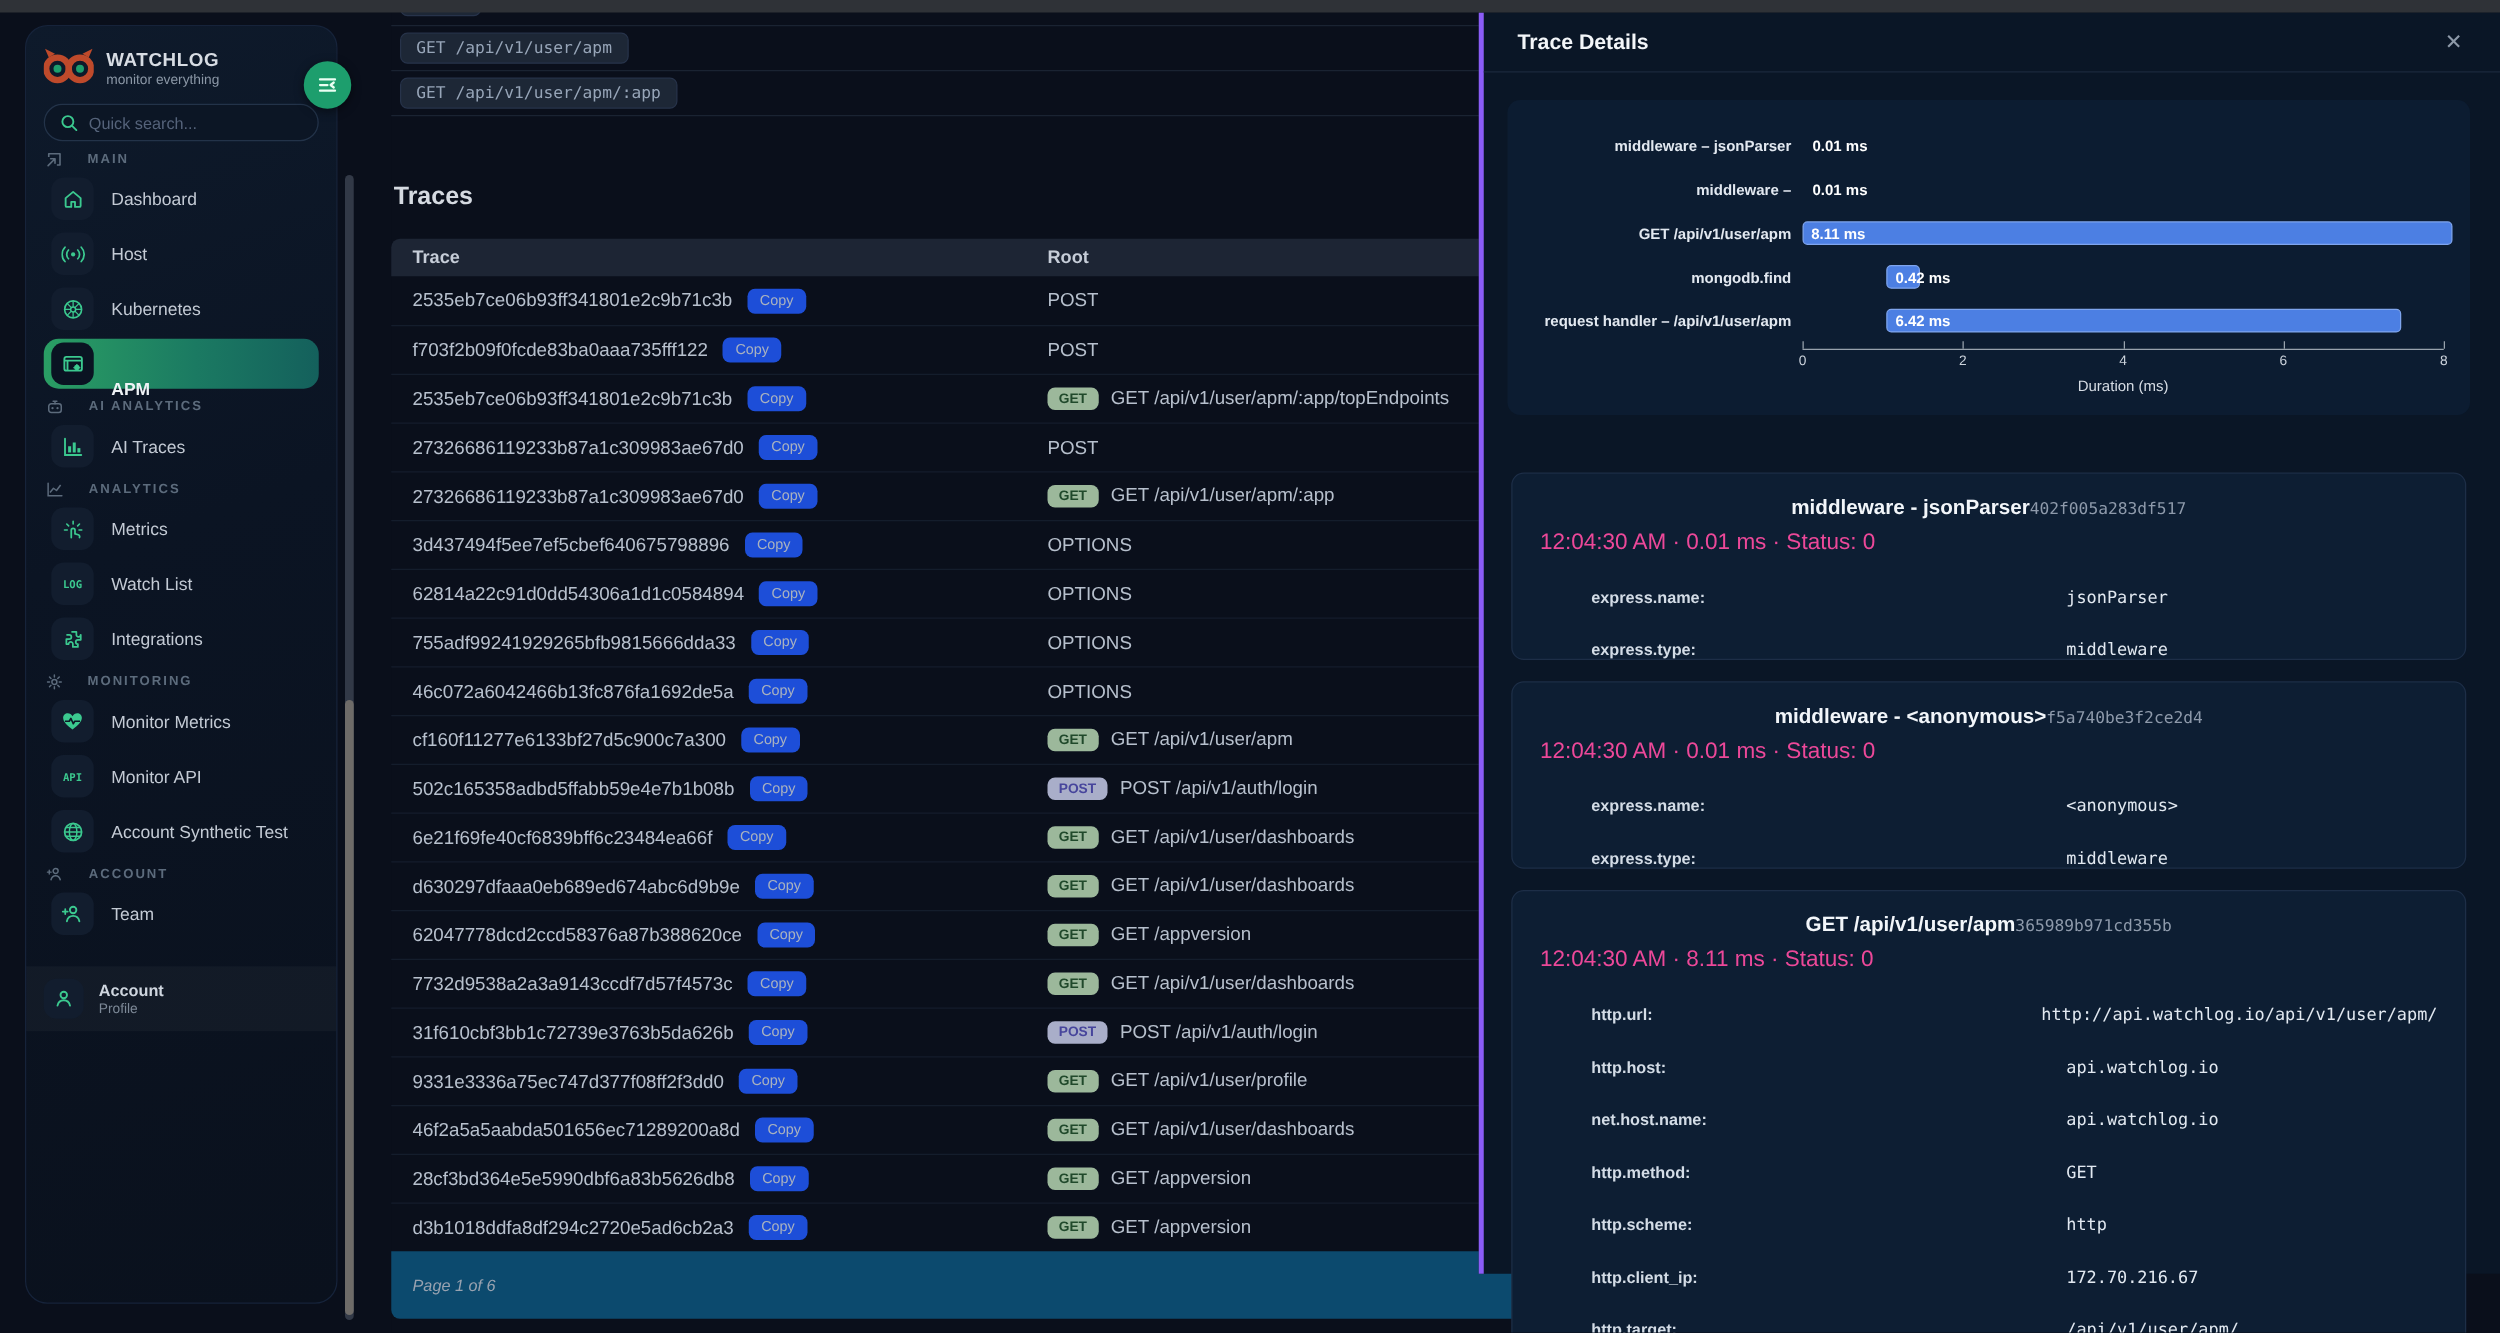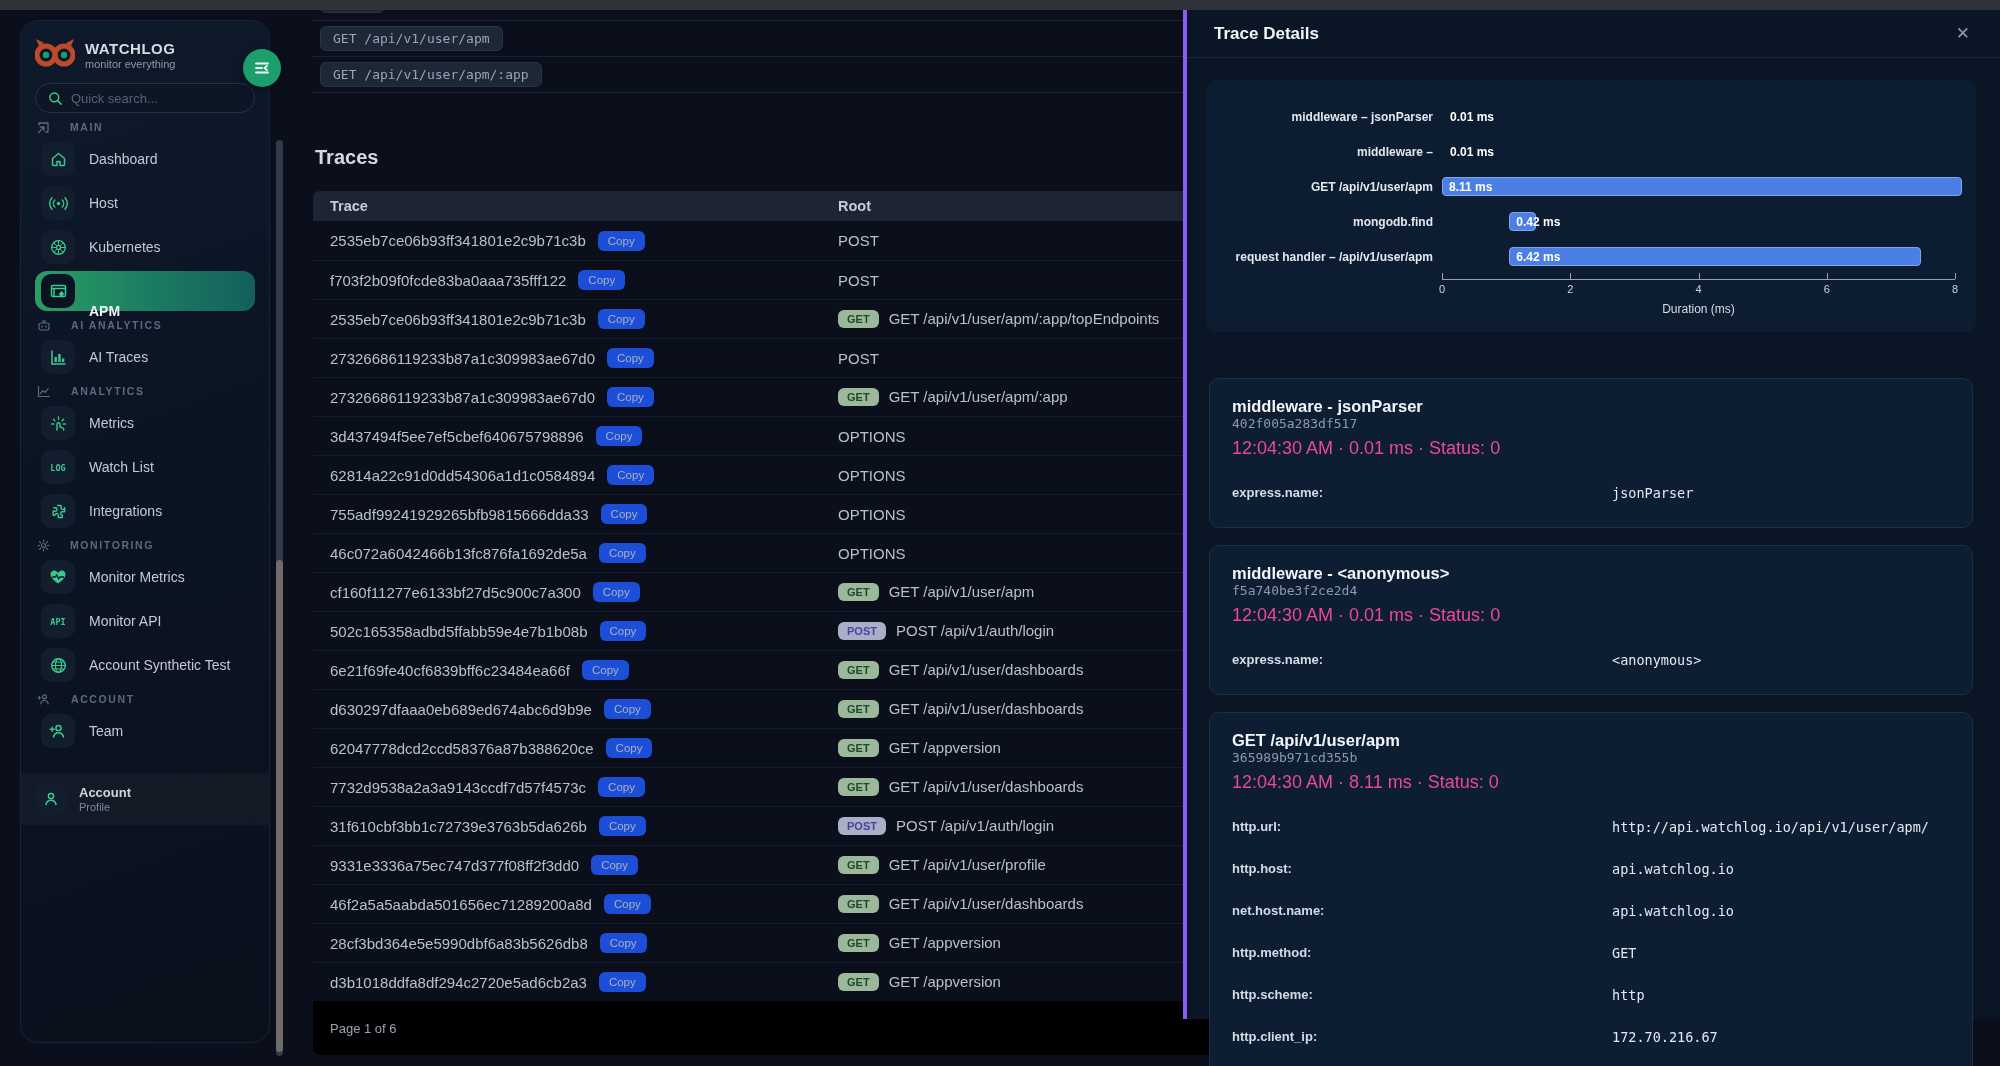--- a/index.html
+++ b/index.html
@@ -58,46 +58,46 @@
   .tt-row .c1 { width:525px; padding-left:17px; display:flex; align-items:center; gap:12px; }
   .trace-id { font-size:15px; color:#b7c0cd; }
   .copy-btn { background:#1d4ed8; color:#a9b2bf; font-size:11.5px; border:none; border-radius:6px;
     padding:4px 10px; cursor:pointer; font-family:Liberation Sans, sans-serif; }
   .tt-row .c2 { display:flex; align-items:flex-start; }
   .root-plain { font-size:15px; color:#b7c0cd; }
   .m-badge { font-size:11px; font-weight:bold; border-radius:6px; padding:3px 9px; margin-right:10px; }
   .m-badge.get { background:#9cb89b; color:#20492b; }
   .m-badge.post { background:#a9aec9; color:#47459c; }
   .root-path { font-size:15px; color:#b7c0cd; white-space:nowrap; }
-  .tt-footer { height:54px; background:#000000; border-radius:0 0 7px 7px; display:flex; align-items:center; }
+  .tt-footer { height:54px; background:#0c4a6e; border-radius:0 0 7px 7px; display:flex; align-items:center;font-style:italic; }
   .tt-footer span { padding-left:17px; font-size:13px; color:#98a2b0; }
 
   
   .panel { position:absolute; left:1183px; top:10px; width:817px; height:1009px; background:#0a1626;
     border-left:4px solid #8b5cf6; z-index:20; }
   .panel-header { height:48px; display:flex; align-items:center; justify-content:space-between;
     padding:0 30px 0 27px; border-bottom:1px solid #1b283c; }
   .panel-title { font-size:17px; font-weight:bold; color:#f3f6f9; }
   .panel-close { color:#8d99a8; font-size:17px; cursor:pointer; }
   .wf-card { position:absolute; left:19px; top:70px; width:770px; height:252px; background:#0c1c31; border-radius:10px; }
   .wf-row { position:absolute; height:20px; }
   .wf-name { position:absolute; right:543px; width:400px; text-align:right; font-size:12px; font-weight:bold;
     color:#e2e8f0; top:3px; white-space:nowrap; }
   .wf-bar { position:absolute; top:0; height:19px; background:#4c7fe3; border:1.5px solid #7fa5ee; border-radius:4px; }
   .wf-val { position:absolute; top:3px; font-size:12px; font-weight:bold; color:#fff; white-space:nowrap; }
   .wf-axis { position:absolute; left:236px; top:199px; width:513px; height:1px; background:#98a2ad; }
   .wf-tick { position:absolute; top:-6px; width:1px; height:6px; background:#98a2ad; }
   .wf-ticklbl { position:absolute; top:4px; transform:translateX(-50%); font-size:11px; color:#ccd3dc; }
   .wf-xlabel { position:absolute; left:236px; top:222px; width:513px; text-align:center; font-size:12px; color:#d6dce4; }
   .d-card { position:absolute; left:22px; width:764px; background:#0d1e33; border:1px solid #1d2e47; border-radius:10px; padding:18px 22px; }
-  .d-head { display:flex; justify-content:center; align-items:baseline;flex-direction:column; }
+  .d-head { display:flex; justify-content:center; align-items:baseline; }
   .d-title { font-size:16.5px; font-weight:bold; color:#f2f6fa; }
   .d-id { font-size:13px; color:#8e9aab; }
   .d-meta { margin-top:7px; font-size:18px; color:#ec4899; }
-  .d-attr { display:flex; margin-top:26px; }
+  .d-attr { display:flex; margin-top:26px;margin-left:41px; }
   .d-attr .k { width:380px; font-size:13px; font-weight:bold; color:#d3dce6; }
   .d-attr .v { font-size:13.5px; color:#e2e9f1; }
 </style>
 </head>
 <body>
 
 <div class="top-strip"></div>
 
 <aside class="sidebar">
   <div class="brand-row">

